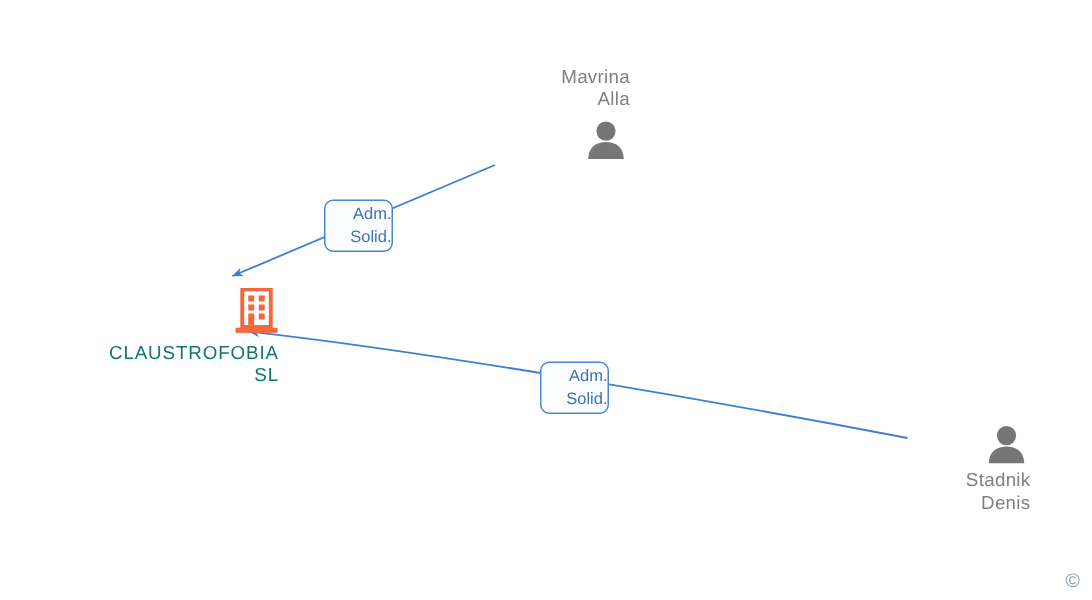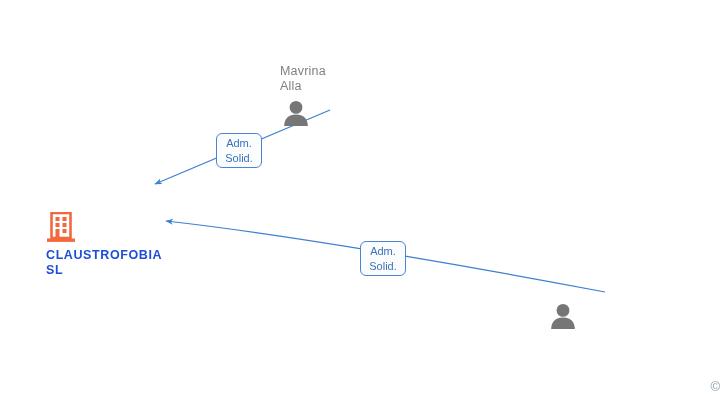--- a/index.html
+++ b/index.html
@@ -19,42 +19,40 @@
   }
   #edge-layer {
     position: absolute;
     left: 0;
     top: 0;
     width: 728px;
     height: 400px;
   }
   .node {
     position: absolute;
-    text-align: left;
+    text-align: right;
     width: 140px;
-    margin-top: 20px;
   }
   .node-icon {
     display: block;
     margin: 0 auto;
     line-height: 0;
   }
   .node-label {
     display: block;
     margin-top: 4px;
     font-size: 12.5px;
     line-height: 15px;
     color: #808080;
     letter-spacing: 0.2px;
     white-space: pre-line;
   }
   .company-label {
-    color: #1d4ed8;
+    color: #0f766e;
     letter-spacing: 0.6px;
-    font-weight: bold;
   }
   #node-person-mavrina {
     left: 280px;
     top: 44px;
   }
   #node-person-mavrina .node-label {
     margin-top: 0;
     margin-bottom: 6px;
   }
   #node-company {
@@ -67,21 +65,21 @@
   }
   .edge-label {
     position: absolute;
     box-sizing: border-box;
     border: 1px solid #4a86d0;
     border-radius: 6px;
     background: #fbfcfe;
     color: #3b72b8;
     font-size: 11px;
     line-height: 15px;
-    text-align: center;
+    text-align: right;
     padding: 2px 0 0 0;
     white-space: pre-line;
   }
   #edge-label-1 {
     left: 216px;
     top: 133px;
     width: 46px;
     height: 35px;
   }
   #edge-label-2 {
@@ -160,20 +158,22 @@
 SL</span>
   </div>
 
   <div class="node" id="node-person-stadnik">
     <span class="node-icon">
       <svg width="32" height="26" viewBox="0 0 32 26" xmlns="http://www.w3.org/2000/svg">
         <circle cx="16" cy="7.4" r="6.4" fill="#767676"></circle>
         <path d="M16,14.6 C7.4,14.6 4.2,20.2 4.2,26 L27.8,26 C27.8,20.2 24.6,14.6 16,14.6 Z" fill="#767676"></path>
       </svg>
     </span>
+    <span class="node-label">Stadnik
+Denis</span>
   </div>
 
   <div class="edge-label" id="edge-label-1">Adm.
 Solid.</div>
 
   <div class="edge-label" id="edge-label-2">Adm.
 Solid.</div>
 
   <div id="watermark">
     <span class="wm-copy">©</span>

